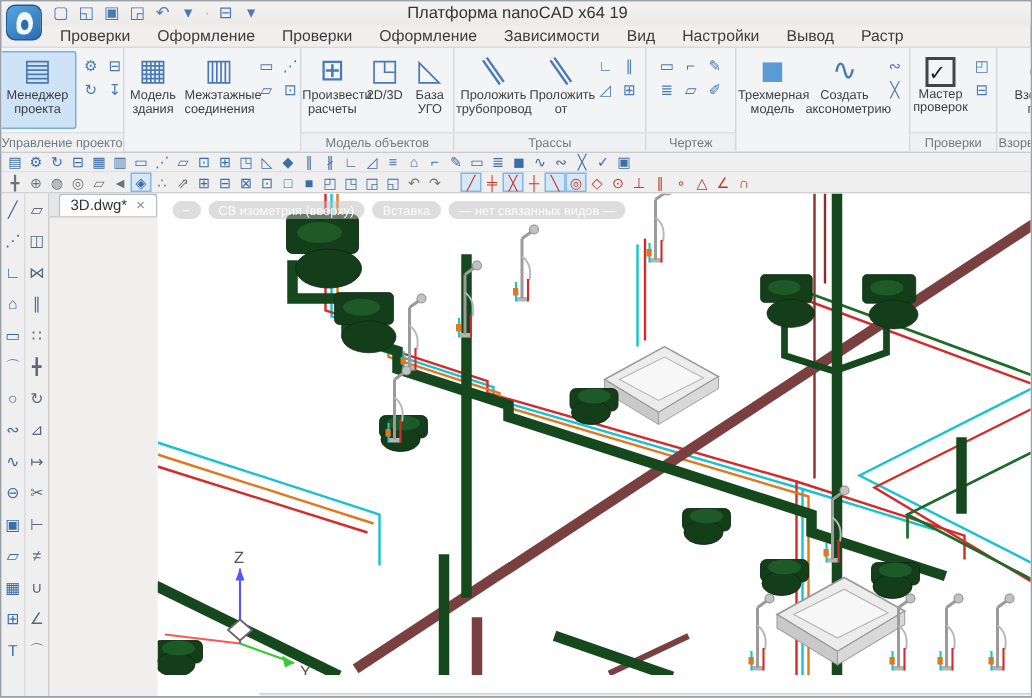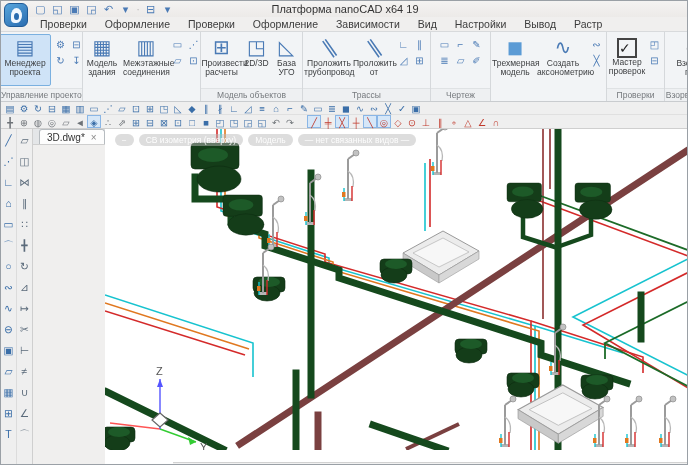--- a/index.html
+++ b/index.html
@@ -373,21 +373,21 @@
           <span>3D.dwg*</span>
           <span class="docx">×</span>
         </div>
       </div>
 
       <div class="canvas">
         <div class="pills">
 
         <span class="pill">−</span>
             <span class="pill">СВ изометрия (вверху)</span>
-            <span class="pill">Модель</span>
+            <span class="pill">Вставка</span>
             <span class="pill">— нет связанных видов —</span>
           </div>
 
         <svg width="656" height="321" viewBox="0 0 656 321">
           <defs>
             <g id="shw">
               <rect x="-4" y="-3" width="8" height="3" fill="#b5b5b5"></rect>
               <line x1="0" y1="-2" x2="0" y2="-42" stroke="#9b9b9b" stroke-width="2"></line>
               <line x1="0" y1="-42" x2="7" y2="-47" stroke="#9b9b9b" stroke-width="2"></line>
               <circle cx="8" cy="-48" r="3" fill="#c2c2c2" stroke="#8d8d8d" stroke-width=".7"></circle>

